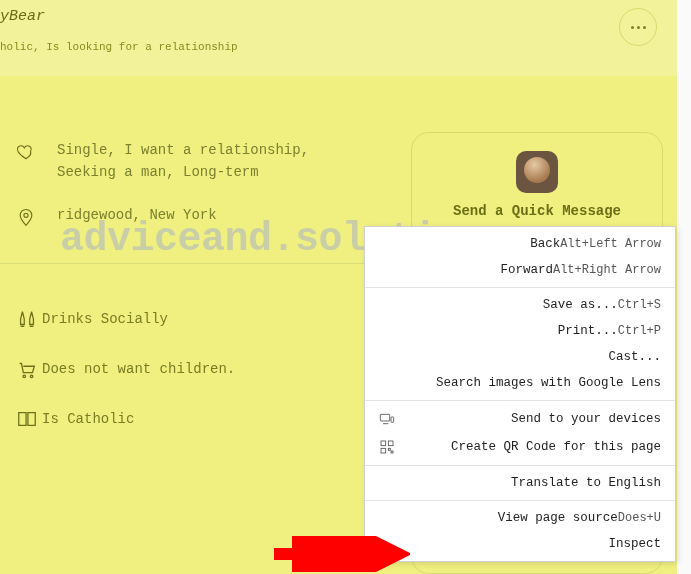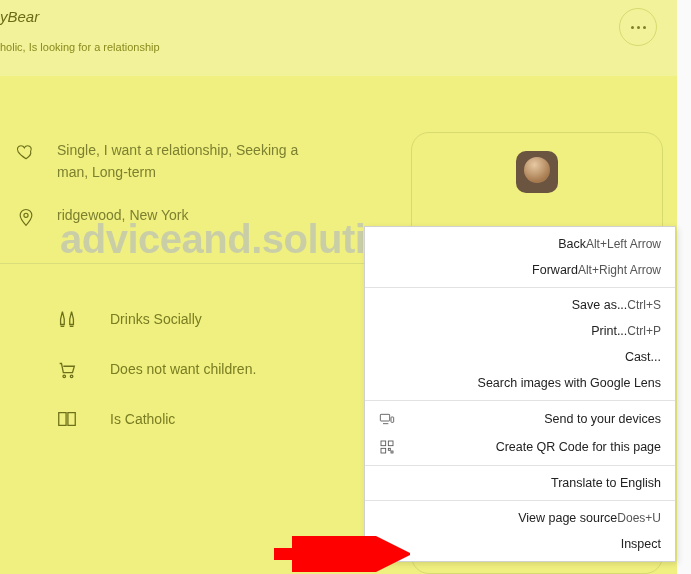--- a/index.html
+++ b/index.html
@@ -9,20 +9,21 @@
     height: 574px;
     overflow: hidden;
     font-family: -apple-system, BlinkMacSystemFont, "Segoe UI", Arial, sans-serif;
     background: #f0f080;
   }
   .outer {
     position: relative;
     width: 691px;
     height: 574px;
     background: #404040;
+    font-family: Liberation Mono, monospace;
   }
   .right-gutter {
     position: absolute;
     top: 0;
     right: 0;
     width: 14px;
     height: 100%;
     background: #fafafa;
   }
   .page {
@@ -108,23 +109,22 @@
     max-width: 270px;
   }
   .divider {
     height: 1px;
     background: #d9dd7a;
     margin: 22px 0 30px 0;
   }
   .trait-row {
     display: flex;
     align-items: center;
-    gap: 32px;
+    gap: 4px;
     padding: 14px 0 14px 16px;
-    margin-left: 40px;
   }
   .trait-icon {
     width: 22px;
     height: 22px;
     flex: 0 0 22px;
     display: flex;
     align-items: center;
     justify-content: center;
   }
   .trait-icon svg { fill: none; stroke: #6d7018; stroke-width: 1.4; }
@@ -278,20 +278,21 @@
             <svg viewBox="0 0 24 24" width="22" height="22">
                 <path d="M3 5h8v14H3zM13 5h8v14h-8zM11 5v14M13 5v14"></path>
               </svg>
           </div>
           <div class="trait-text">Is Catholic</div>
         </div>
       </div>
 
       <div class="side-card">
         <div class="avatar"></div>
+        <div class="side-title">Send a Quick Message</div>
       </div>
     </div>
 
     <div class="watermark">adviceand.solutions</div>
   </div>
 
   <div class="ctx" id="ctx">
       <div class="ctx-item noicon">
         <span class="lbl">Back</span>
         <span class="sc">Alt+Left Arrow</span>

